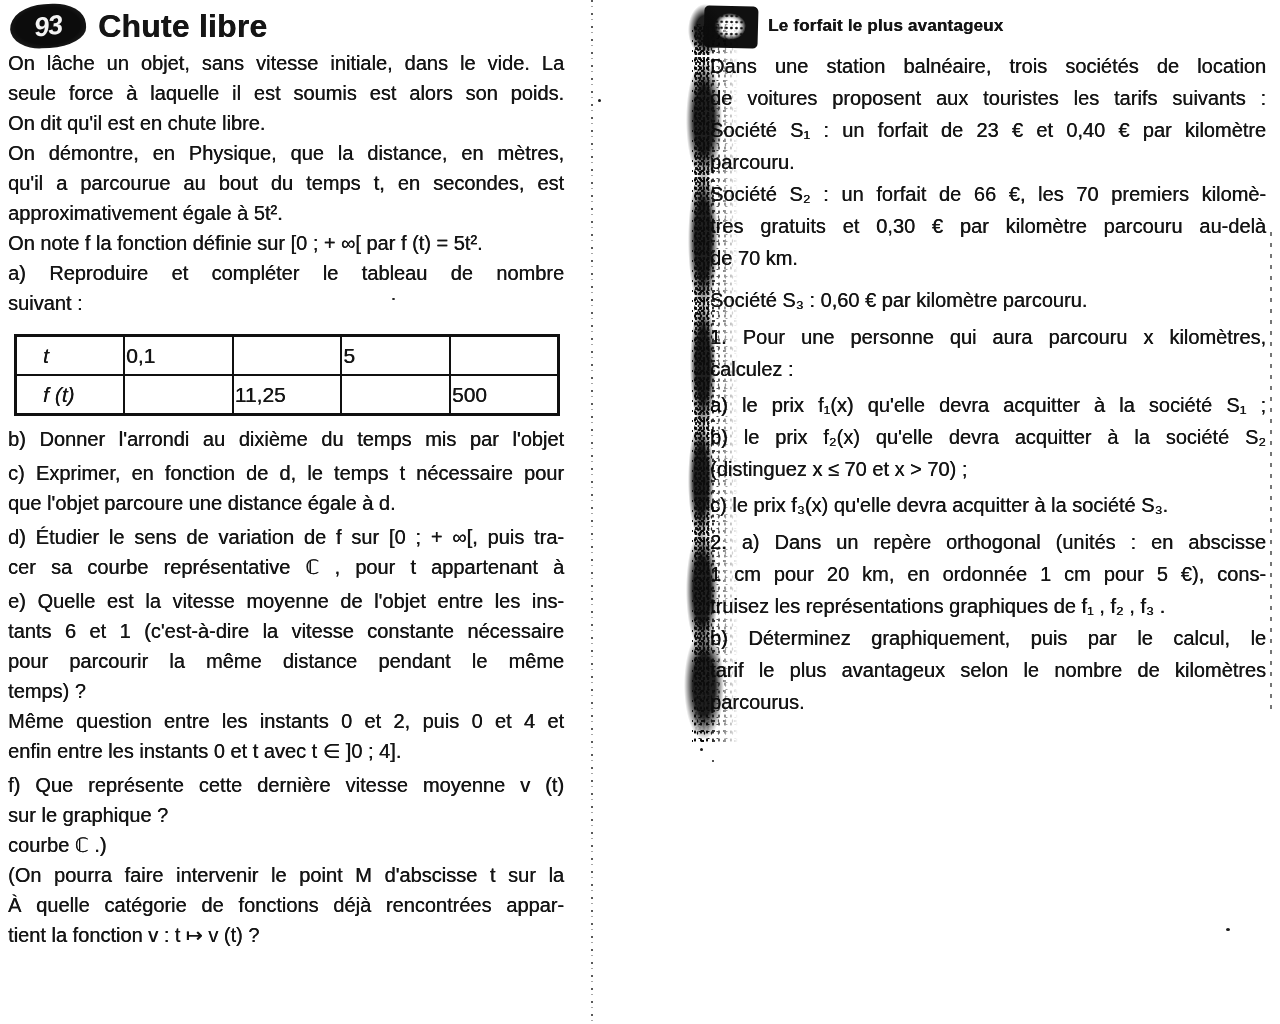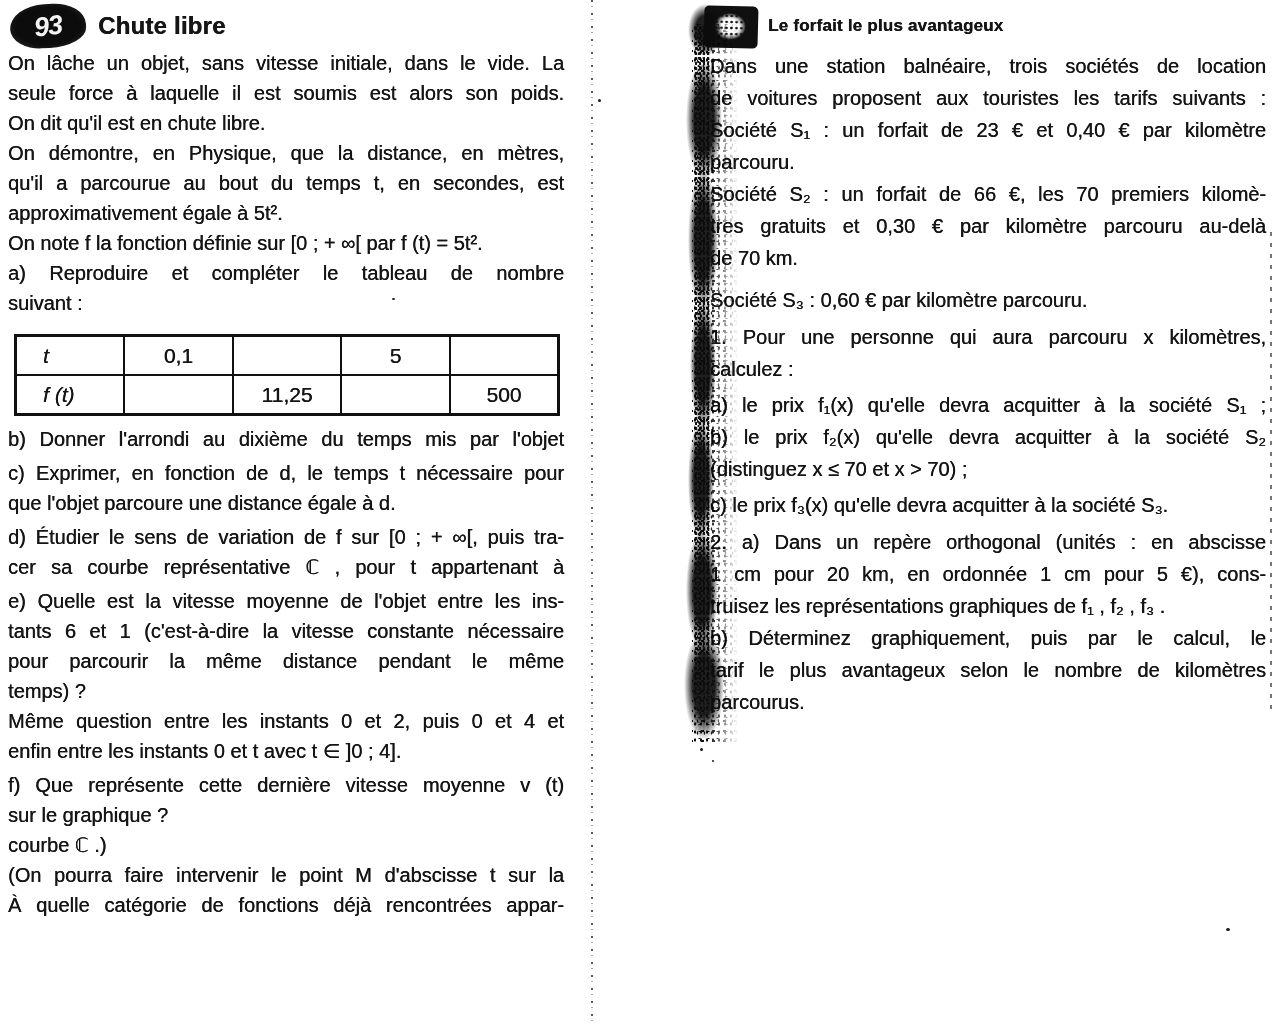--- a/index.html
+++ b/index.html
@@ -13,21 +13,21 @@
   }
   .page{position:absolute;inset:0;}
 
   
   .col{position:absolute;top:6px;}
   .col-left{left:8px;width:556px;}
   .col-right{left:710px;width:556px;}
 
   .col-header{height:40px;display:flex;align-items:center;position:relative;margin-bottom:2px;}
   .ex-title{
-    font-weight:bold;font-size:24px;letter-spacing:.2px;
+    font-weight:bold;font-size:32px;letter-spacing:.2px;
     text-shadow:.4px 0 0 currentColor;
   }
   .col-left .ex-title{margin-left:90px;}
   .col-right .ex-title{margin-left:58px;font-size:17px;}
 
   
   .badge-ellipse{
     position:absolute;left:2px;top:-2px;width:76px;height:44px;
     background:radial-gradient(ellipse at 50% 50%, #0c0c0c 60%, #1a1a1a 75%, rgba(10,10,10,.85) 88%, rgba(10,10,10,0) 100%);
     border-radius:52% 48% 55% 45% / 60% 55% 48% 52%;
@@ -67,21 +67,21 @@
   .col-right .lines{margin-top:4px;}
 
   
   table.values{
     border-collapse:collapse;margin:16px 0 8px 6px;
     width:546px;table-layout:fixed;
     border:3px solid #101010;
   }
   table.values td{
     border:2px solid #101010;height:35px;
-    font-size:21px;text-align:center;vertical-align:middle;
+    font-size:21px;vertical-align:middle;
     text-shadow:.35px 0 0 currentColor;
   }
   table.values td.rowhead{text-align:left;padding-left:26px;font-style:italic;}
 
   
   .divider{
     position:absolute;left:591px;top:0;width:2px;height:1024px;
     background:repeating-linear-gradient(to bottom,
       rgba(25,25,25,.85) 0 2px, transparent 2px 6px,
       rgba(25,25,25,.45) 6px 7px, transparent 7px 13px);
@@ -178,20 +178,21 @@
       <div class="ln j">tants 6 et 1 (c'est-à-dire la vitesse constante nécessaire</div>
       <div class="ln j">pour parcourir la même distance pendant le même</div>
       <div class="ln">temps) ?</div>
       <div class="ln j">Même question entre les instants 0 et 2, puis 0 et 4 et</div>
       <div class="ln">enfin entre les instants 0 et t avec  t ∈ ]0 ; 4].</div>
       <div class="ln j mt4">f) Que représente cette dernière vitesse moyenne v (t)</div>
       <div class="ln">sur le graphique ?</div>
       <div class="ln">courbe ℂ .)</div>
       <div class="ln j">(On pourra faire intervenir le point M d'abscisse t sur la</div>
       <div class="ln j">À quelle catégorie de fonctions déjà rencontrées appar-</div>
+      <div class="ln">tient la fonction  v : t ↦ v (t) ?</div>
     </div>
   </div>
 
   <div class="col col-right">
     <div class="col-header">
       <div class="badge-square">
         <div class="smudge"></div>
         <span class="num"></span>
       </div>
       <span class="ex-title">Le forfait le plus avantageux</span>

